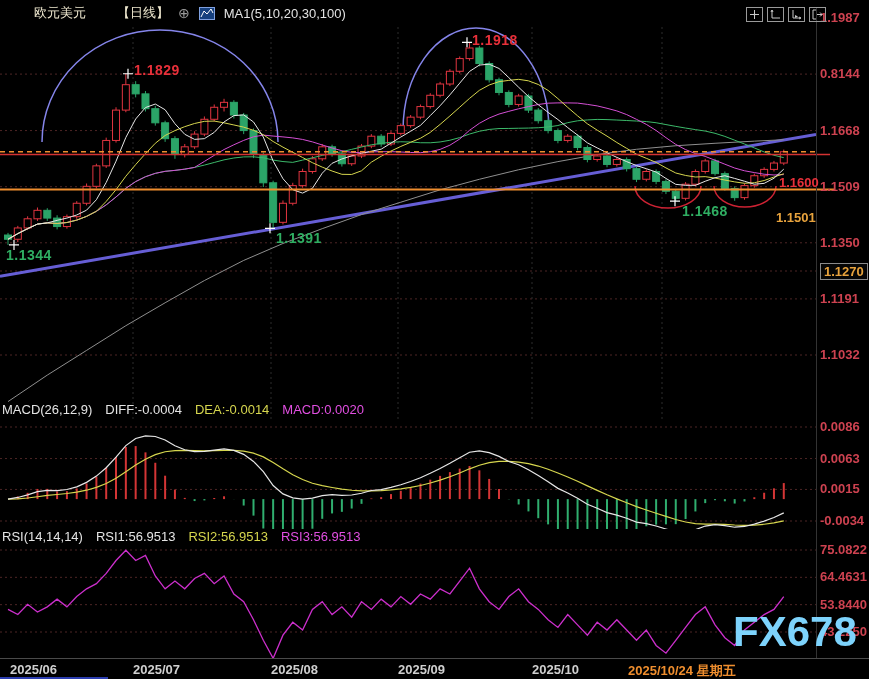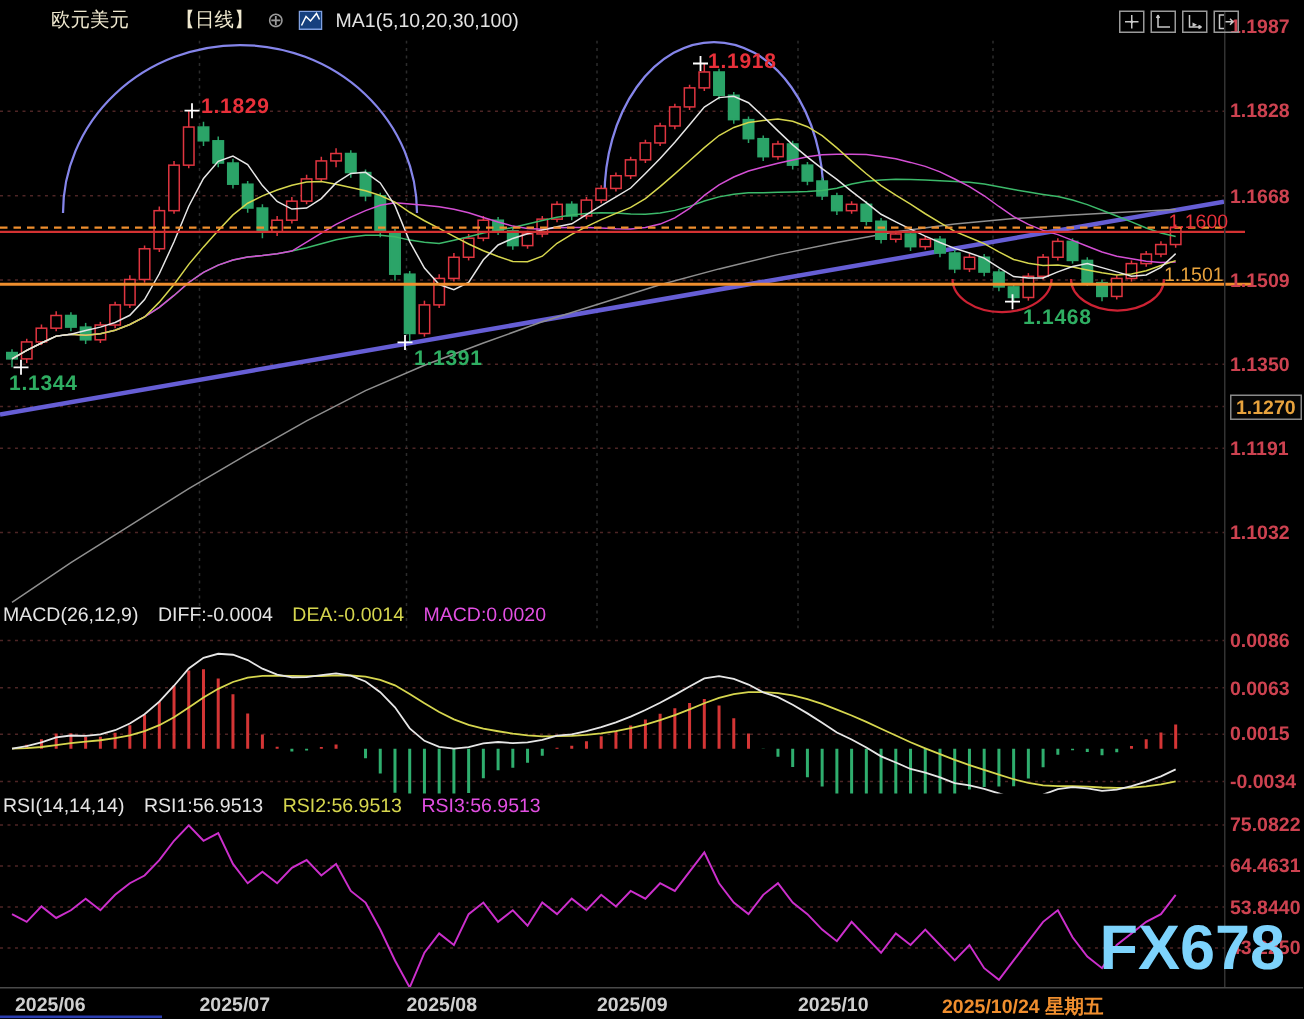--- a/index.html
+++ b/index.html
@@ -14,21 +14,21 @@
   #ma-values{display:flex;gap:12px;}
   .tools{position:absolute;top:7px;left:746px;display:flex;gap:4px;z-index:6;}
   .tool{width:15px;height:13px;border:1px solid #9a9a9a;display:flex;align-items:center;justify-content:center;}
   .panel-hdr{position:absolute;left:2px;font-size:13px;display:flex;gap:13px;z-index:5;white-space:nowrap;}
   .c-white{color:#e4e4e4;} .c-yellow{color:#d6d64e;} .c-mag{color:#e24fe2;}
   .axis-label{position:absolute;left:820px;font-size:13px;font-weight:700;color:#cd4250;z-index:4;}
   .axis-label.hl{color:#e8a33d;border:1px solid #8a8a8a;background:#060606;padding:0 3px;left:816px;}
   .xlab{position:absolute;top:662px;font-size:13px;font-weight:700;color:#cfcfcf;z-index:4;}
   .xlab.cur{color:#ef8e2e;}
   .anno{position:absolute;font-size:14px;font-weight:700;z-index:4;letter-spacing:0.5px;}
-  .tag{position:absolute;font-size:13px;font-weight:400;z-index:4;}
+  .tag{position:absolute;font-size:13px;font-weight:700;z-index:4;margin-top:35px;}
   .wm{position:absolute;left:733px;top:608px;font-size:42px;font-weight:700;color:#7dd3fc;z-index:6;}
   .sep-h{position:absolute;left:0;height:1px;background:#3a3a3a;z-index:2;}
   .sep-v{position:absolute;top:8px;width:1px;height:650px;left:816px;background:#333;z-index:1;}
   .blue-edge{position:absolute;left:0;top:677px;width:108px;height:2px;background:#2b3db0;z-index:6;}
 </style>
 </head>
 <body>
 
 <div id="app">
 
@@ -398,21 +398,21 @@
 
   <div id="labels">
       <div class="anno" style="left: 134px; top: 62px; color: rgb(232, 48, 58);">1.1829</div>
       <div class="anno" style="left: 472px; top: 32px; color: rgb(232, 48, 58);">1.1918</div>
       <div class="anno" style="left: 6px; top: 247px; color: rgb(47, 174, 98);">1.1344</div>
       <div class="anno" style="left: 276px; top: 230px; color: rgb(47, 174, 98);">1.1391</div>
       <div class="anno" style="left: 682px; top: 203px; color: rgb(47, 174, 98);">1.1468</div>
       <div class="tag" style="left: 779px; top: 140px; color: rgb(232, 48, 58);">1.1600</div>
       <div class="tag" style="left: 776px; top: 175px; color: rgb(232, 163, 61);">1.1501</div>
       <div class="axis-label" style="left: 820px; top: 10px;">1.1987</div>
-      <div class="axis-label" style="left: 820px; top: 66.1079px;">1.1828</div>
+      <div class="axis-label" style="left: 820px; top: 66.1079px;">0.8144</div>
       <div class="axis-label" style="left: 820px; top: 122.569px;">1.1668</div>
       <div class="axis-label" style="left: 820px; top: 178.676px;">1.1509</div>
       <div class="axis-label" style="left: 820px; top: 234.784px;">1.1350</div>
       <div class="axis-label hl" style="left: 820px; top: 263.015px;">1.1270</div>
       <div class="axis-label" style="left: 820px; top: 290.892px;">1.1191</div>
       <div class="axis-label" style="left: 820px; top: 347px;">1.1032</div>
       <div class="axis-label" style="left: 820px; top: 419px;">0.0086</div>
       <div class="axis-label" style="left: 820px; top: 450.548px;">0.0063</div>
       <div class="axis-label" style="left: 820px; top: 481.452px;">0.0015</div>
       <div class="axis-label" style="left: 820px; top: 513px;">-0.0034</div>

